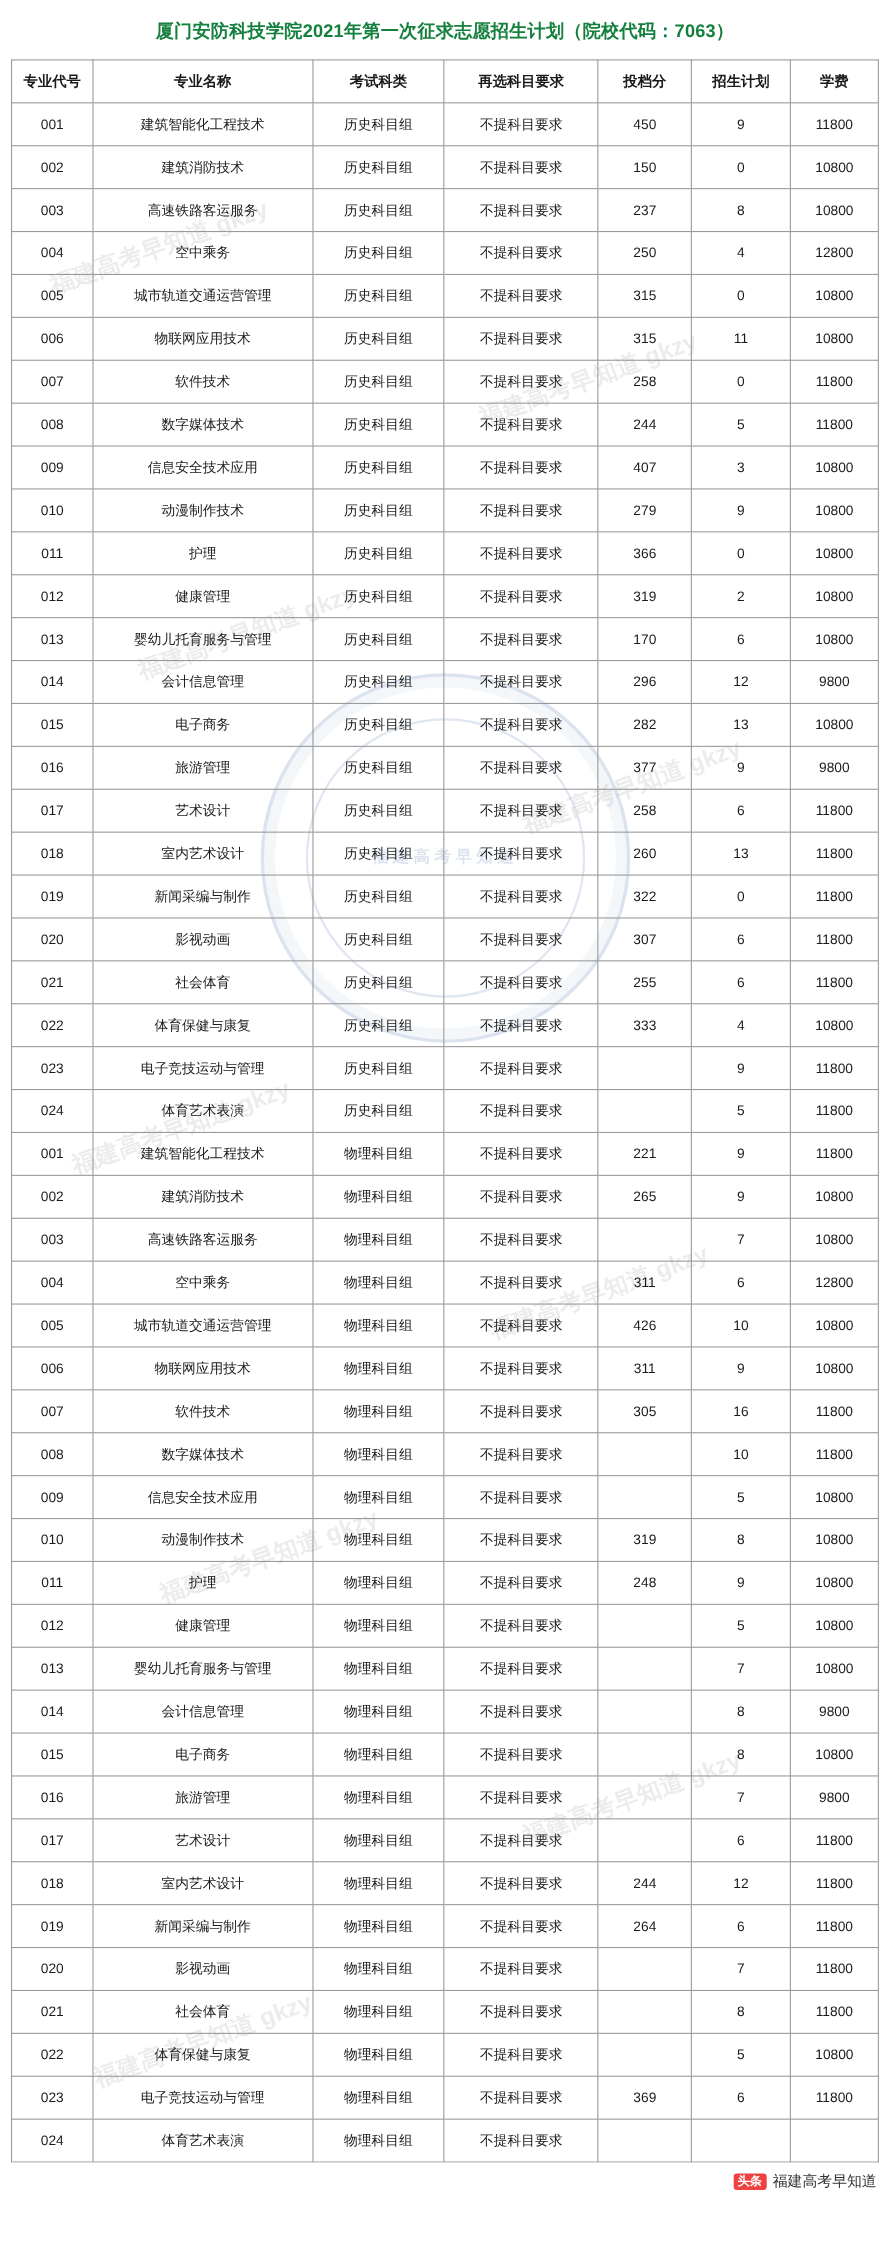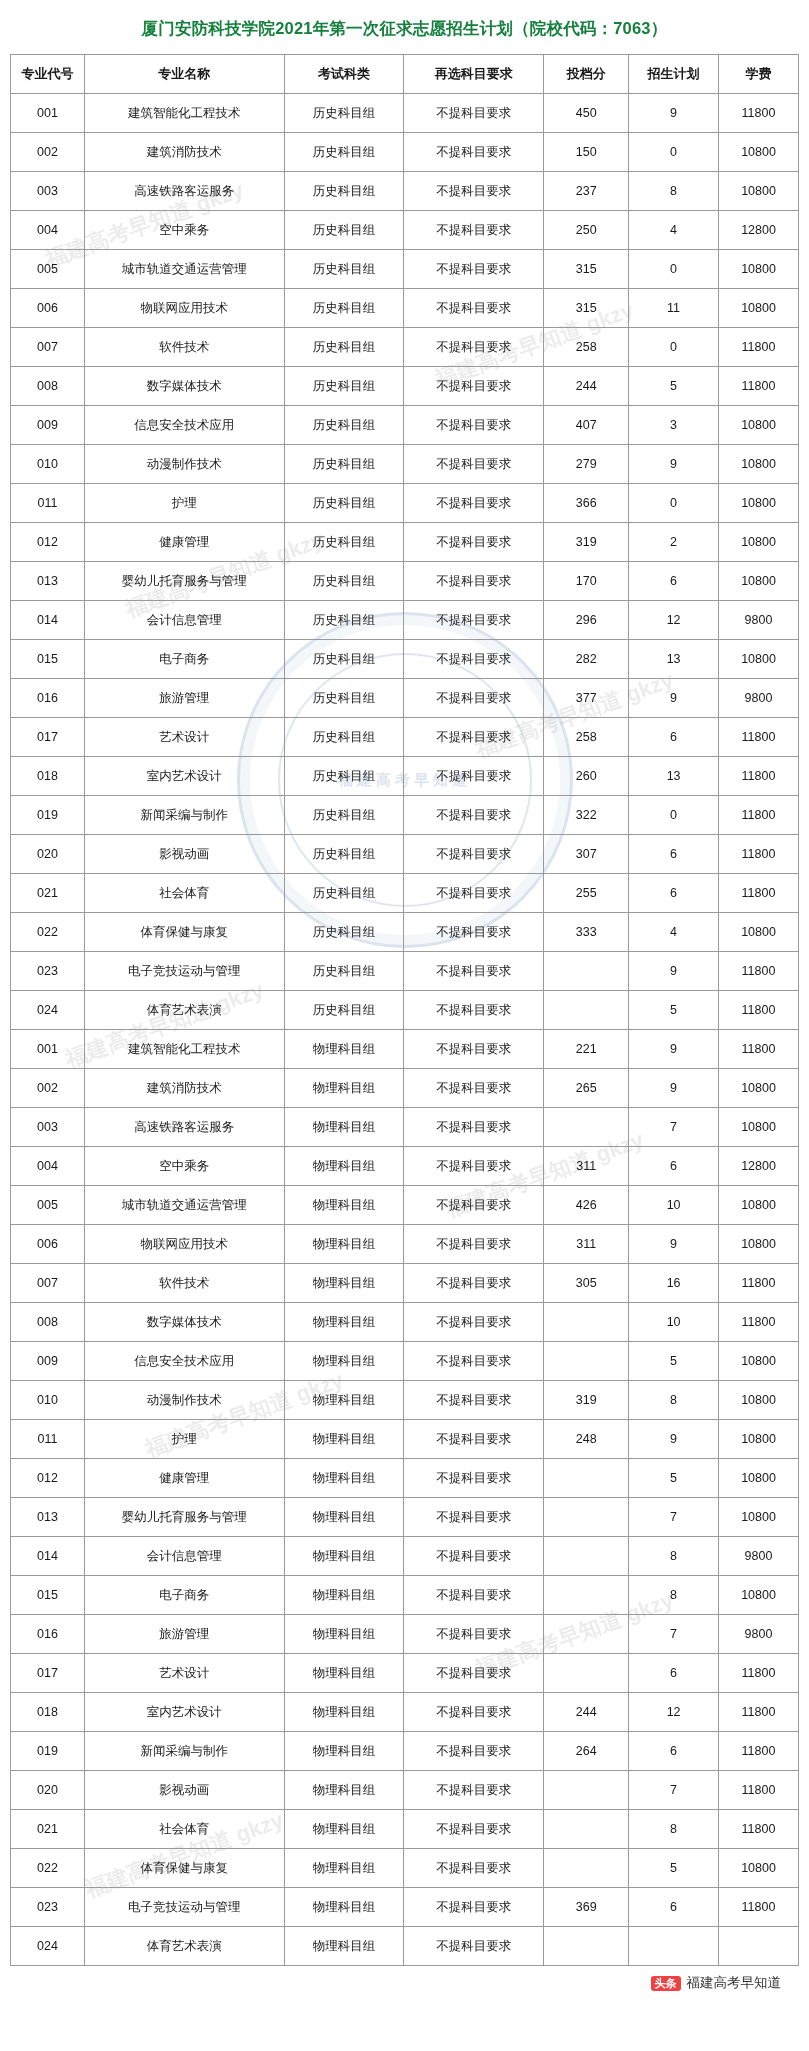--- a/index.html
+++ b/index.html
@@ -100,21 +100,21 @@
   col.c-score  { width: 85px; }
   col.c-plan   { width: 90px; }
   col.c-fee    { width: 80px; }
   .footer-bar {
     position: relative;
     z-index: 2;
     height: 34px;
     display: flex;
     align-items: center;
     justify-content: flex-end;
-    padding-right: 28px;
+    padding-right: 12px;
     background: #fff;
   }
   .toutiao {
     display: flex;
     align-items: center;
     gap: 6px;
     font-size: 13.5px;
     color: #333;
   }
   .toutiao .logo {

